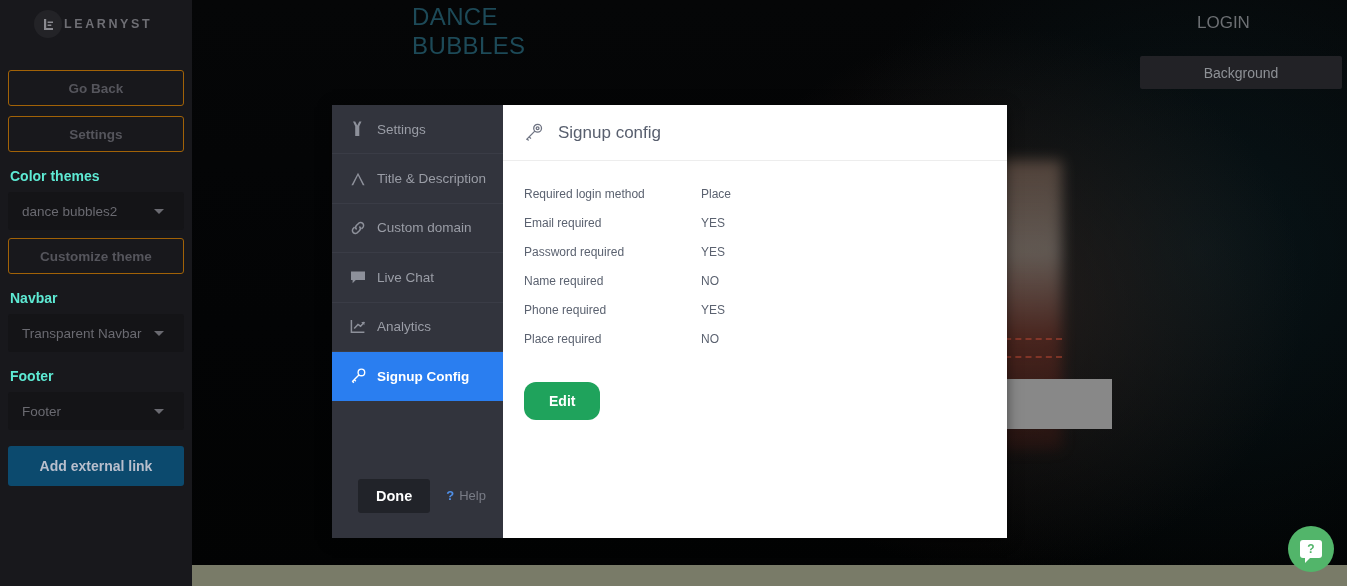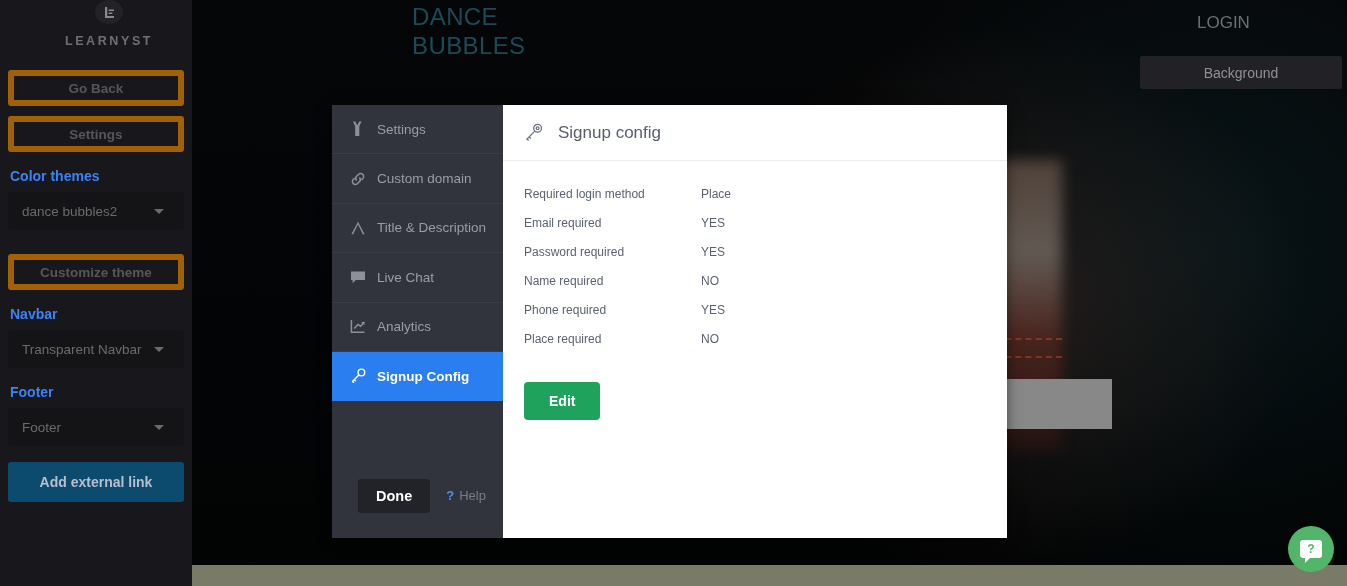--- a/index.html
+++ b/index.html
@@ -17,62 +17,62 @@
 
   
   #sidebar {
     position: absolute; left: 0; top: 0;
     width: 192px; height: 586px;
     background: #18181c;
     padding: 0 8px;
     z-index: 40;
   }
   .brand {
-    display: flex; align-items: center; gap: 10px;
-    height: 48px; padding-left: 26px; flex-direction: column;
+    display: flex; align-items: center; gap: 2px;
+    height: 48px; padding-left: 26px;
   }
   .brand-mark {
     width: 28px; height: 28px; border-radius: 50%;
     background: #232327;
     display: flex; align-items: center; justify-content: center;
     color: #8a8a90; font-size: 13px; font-weight: 700;
   }
   .brand-text {
     color: #6e6e74; font-size: 12.5px; font-weight: 700; letter-spacing: 2.6px;
   }
   .ghost-btn {
     display: flex; align-items: center; justify-content: center;
     height: 36px; margin: 0 0 10px 0;
-    border: 6px solid #a16207; border-radius: 3px;
+    border: 1px solid #a16207; border-radius: 3px;
     color: #55555c; font-size: 13.5px; font-weight: 600;
     background: transparent; width: 100%;
     cursor: pointer;
   }
   #go-back-btn { margin-top: 22px; }
   .side-label {
-    color: #3b82f6; font-size: 14px; font-weight: 700;
+    color: #5eead4; font-size: 14px; font-weight: 700;
     margin: 16px 0 8px 2px;
   }
   .side-select {
     position: relative;
     height: 38px; width: 100%;
     background: #141417; border-radius: 3px;
     display: flex; align-items: center;
     padding: 0 28px 0 14px;
     color: #6a6a71; font-size: 13.5px;
     cursor: pointer;
   }
   .caret {
     position: absolute; right: 20px; top: 50%;
     width: 0; height: 0; margin-top: -2px;
     border-left: 5px solid transparent;
     border-right: 5px solid transparent;
     border-top: 5px solid #6a6a71;
   }
-  #customize-theme-btn { margin-top: 24px; }
+  #customize-theme-btn { margin-top: 8px; }
   #add-external-link-btn {
     margin-top: 16px; height: 40px;
     background: #0c4a6e; border: none; border-radius: 3px;
     color: #b9bfcd; font-size: 14px; font-weight: 700;
     display: flex; align-items: center; justify-content: center;
     width: 100%; cursor: pointer;
   }
 
   
   #preview {
@@ -223,21 +223,21 @@
     display: flex; align-items: flex-start;
     height: 29px;
     font-size: 12px;
   }
   .cfg-label { width: 177px; color: #5b6270; }
   .cfg-value { color: #5b6270; }
   #edit-btn {
     margin: 21px 0 0 21px;
     background: #1fa35c; color: #ffffff;
     font-size: 14px; font-weight: 700;
-    border: none; border-radius: 4px;
+    border: none; border-radius: 12px;
     padding: 11px 25px; cursor: pointer;
     align-self: flex-start;
   }
 </style>
 </head>
 <body>
 
 <div id="app">
 
   <div id="sidebar">
@@ -303,37 +303,37 @@
         <span class="ico">
           <svg width="15" height="16" viewBox="0 0 15 16" aria-hidden="true">
             <path d="M3 0.6 L5.2 5.2 L5.2 15 L9.3 15 L9.3 5.2 L11.5 0.6 L9.3 0.6 L7.25 4.4 L5.2 0.6 Z" fill="currentColor"></path>
           </svg>
         </span>
         <span>Settings</span>
       </div>
 
       <div class="nav-item">
         <span class="ico">
+          <svg width="16" height="14" viewBox="0 0 16 14" aria-hidden="true">
+            <path d="M8 0.8 L14.6 13.2 L12.8 13.2 L8 3.6 L3.2 13.2 L1.4 13.2 Z" fill="currentColor"></path>
+          </svg>
+        </span>
+        <span>Title &amp; Description</span>
+      </div>
+
+      <div class="nav-item">
+        <span class="ico">
           <svg width="16" height="16" viewBox="0 0 16 16" aria-hidden="true">
             <g fill="none" stroke="currentColor" stroke-width="1.5">
               <path d="M6.6 9.5 a3 3 0 0 1 0 -4.2 l1.6 -1.6 a3 3 0 1 1 4.2 4.2 l-1 1"></path>
               <path d="M9.4 6.5 a3 3 0 0 1 0 4.2 l-1.6 1.6 a3 3 0 1 1 -4.2 -4.2 l1 -1"></path>
             </g>
           </svg>
         </span>
         <span>Custom domain</span>
-      </div>
-
-      <div class="nav-item">
-        <span class="ico">
-          <svg width="16" height="14" viewBox="0 0 16 14" aria-hidden="true">
-            <path d="M8 0.8 L14.6 13.2 L12.8 13.2 L8 3.6 L3.2 13.2 L1.4 13.2 Z" fill="currentColor"></path>
-          </svg>
-        </span>
-        <span>Title &amp; Description</span>
       </div>
 
       <div class="nav-item">
         <span class="ico">
           <svg width="16" height="15" viewBox="0 0 16 15" aria-hidden="true">
             <path d="M1 1.5 h14 v8.4 h-9.2 l-3.2 3.4 v-3.4 h-1.6 z" fill="currentColor"></path>
           </svg>
         </span>
         <span>Live Chat</span>
       </div>

